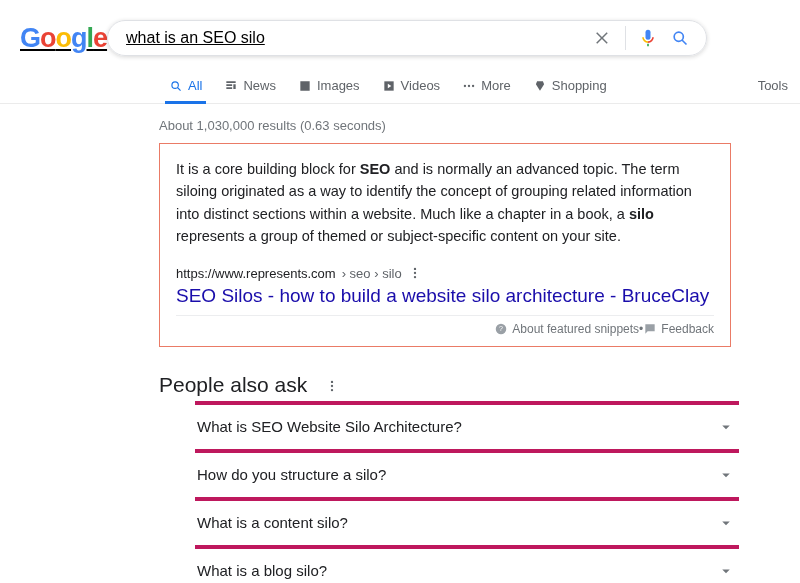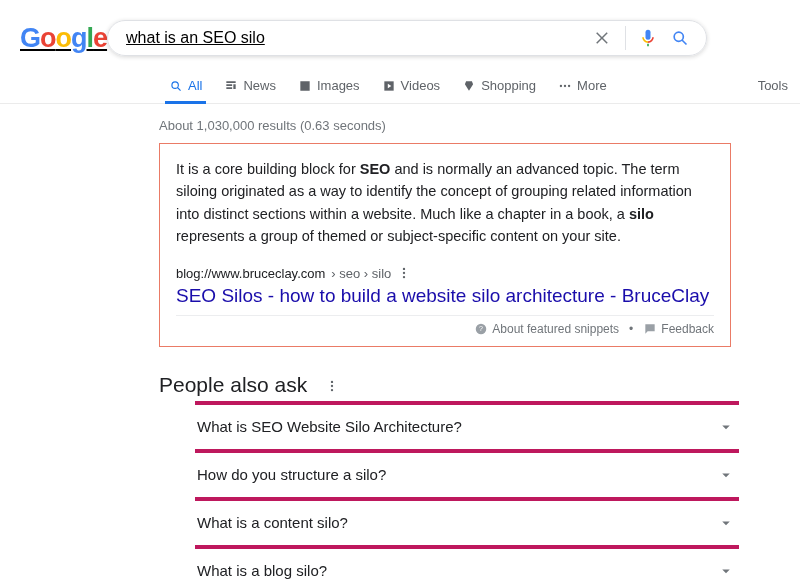--- a/index.html
+++ b/index.html
@@ -86,21 +86,21 @@
   .snippet-text b { font-weight:700; }
   .cite { color:#202124; font-size:13px; margin-top:18px; display:flex; align-items:center; gap:6px;}
   .cite-path { color:#5f6368; }
   .result-title {
     color:#1a0dab; font-size:19px; margin-top:4px; cursor:pointer;
   }
   .snippet-footer {
     border-top:1px solid #ecedef;
     margin-top:8px;
     padding-top:6px;
-    display:flex; justify-content:flex-end; gap:10px;
+    display:flex; justify-content:flex-end; gap:0;
     color:#70757a; font-size:12px;
     align-items:center;
   }
   .footer-link { display:flex; align-items:center; gap:4px; cursor:pointer;}
   .dot-sep { color:#70757a; }
   .paa { margin-top:26px; width:580px; }
   .paa h2 {
     font-size:21px; color:#202124; font-weight:400;
     display:flex; align-items:center; gap:18px;
     margin-bottom:4px;
@@ -182,48 +182,48 @@
         <svg viewBox="0 0 24 24" width="14" height="14">
           <path fill="#5f6368" d="M4 4h16v16H4z"></path>
           <path fill="#fff" d="m10 8 6 4-6 4z"></path>
         </svg>
       </span>
     <span>Videos</span>
   </div>
   <div class="tab">
     <span class="mini-icon">
         <svg viewBox="0 0 24 24" width="14" height="14">
-          <path fill="#5f6368" d="M7 4h10l2 5-7 11L5 9z"></path>
-        </svg>
-      </span>
-    <span>Shopping</span>
-  </div>
-  <div class="tab">
-    <span class="mini-icon">
-        <svg viewBox="0 0 24 24" width="14" height="14">
           <circle fill="#5f6368" cx="5" cy="12" r="2"></circle>
           <circle fill="#5f6368" cx="12" cy="12" r="2"></circle>
           <circle fill="#5f6368" cx="19" cy="12" r="2"></circle>
         </svg>
       </span>
     <span>More</span>
   </div>
+  <div class="tab">
+    <span class="mini-icon">
+        <svg viewBox="0 0 24 24" width="14" height="14">
+          <path fill="#5f6368" d="M7 4h10l2 5-7 11L5 9z"></path>
+        </svg>
+      </span>
+    <span>Shopping</span>
+  </div>
   <div class="tabbar-spacer"></div>
   <div class="tab-right">Tools</div>
 </div>
 
 <div class="content">
   <div class="stats">About 1,030,000 results (0.63 seconds)</div>
 
   <div class="snippet-box">
     <div class="snippet-text">
       <span>It is a core building block for </span><b>SEO</b><span> and is normally an advanced topic. The term siloing originated as a way to identify the concept of grouping related information into distinct sections within a website. Much like a chapter in a book, a </span><b>silo</b><span> represents a group of themed or subject-specific content on your site.</span>
     </div>
     <div class="cite">
-      <span>blog://www.bruceclay.com</span>
+      <span>https://www.represents.com</span>
         <span class="cite-path"> › seo › silo</span>
       <span class="mini-icon">
           <svg viewBox="0 0 24 24" width="14" height="14">
             <circle fill="#5f6368" cx="12" cy="5" r="2"></circle>
             <circle fill="#5f6368" cx="12" cy="12" r="2"></circle>
             <circle fill="#5f6368" cx="12" cy="19" r="2"></circle>
           </svg>
         </span>
     </div>
     <div class="result-title">SEO Silos - how to build a website silo architecture - BruceClay</div>

